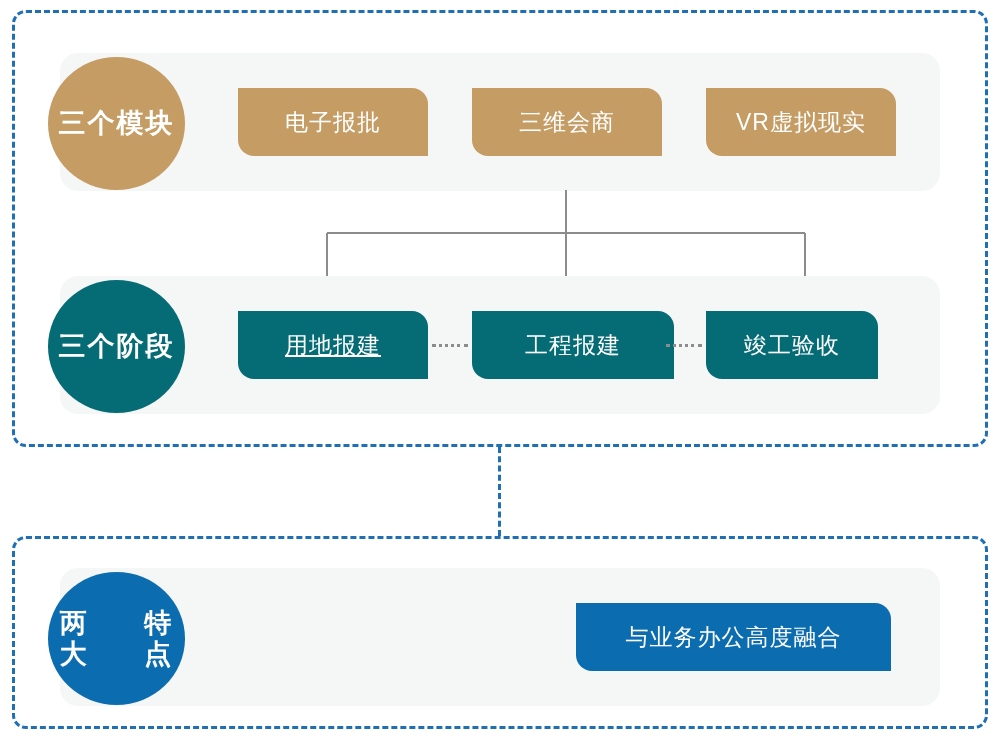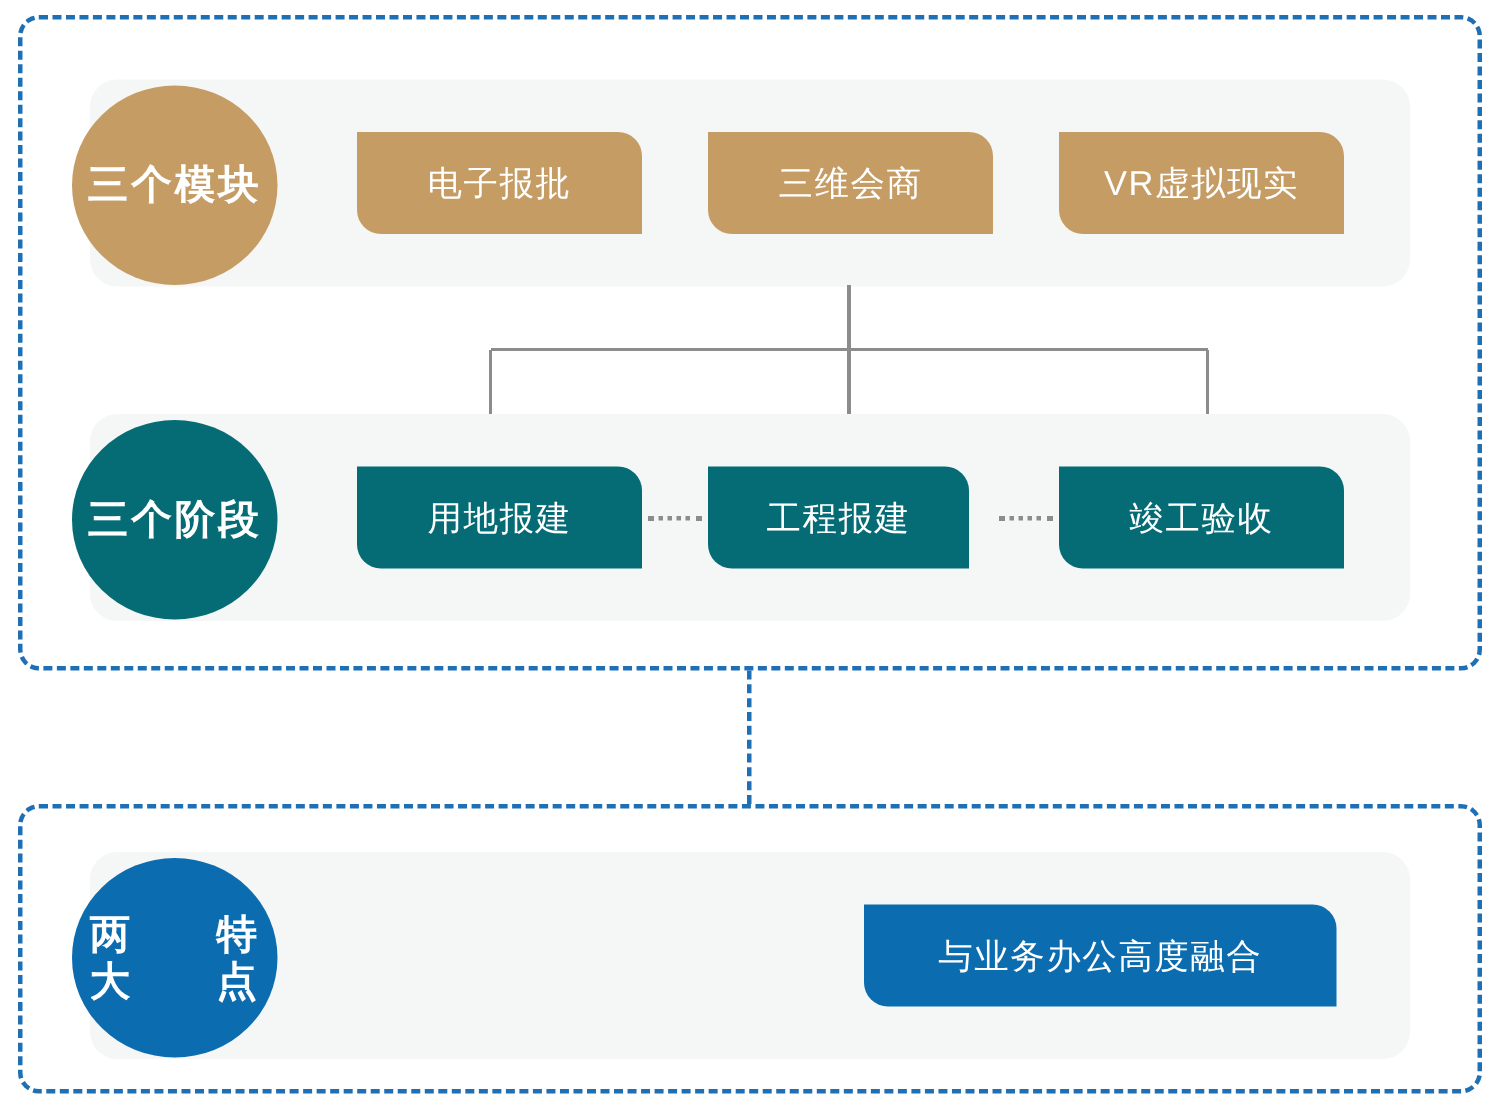--- a/index.html
+++ b/index.html
@@ -90,23 +90,23 @@
   .chip.gold { background: #C59C64; }
   .chip.teal { background: #056C76; }
   .chip.blue { background: #0C6CB0; }
 
   
   #chip-m0 { left: 238px; top: 88px; width: 190px; height: 68px; }
   #chip-m1 { left: 472px; top: 88px; width: 190px; height: 68px; }
   #chip-m2 { left: 706px; top: 88px; width: 190px; height: 68px; }
 
   
-  #chip-s0 { left: 238px; top: 311px; width: 190px; height: 68px; }
-  #chip-s1 { left: 472px; top: 311px; width: 174px; height: 68px; }
-  #chip-s2 { left: 706px; top: 311px; width: 190px; height: 68px; }
+  #chip-s0 { left: 238px; top: 311px; width: 190px; height: 68px; text-decoration: underline; }
+  #chip-s1 { left: 472px; top: 311px; width: 202px; height: 68px; }
+  #chip-s2 { left: 706px; top: 311px; width: 172px; height: 68px; }
 
   
   #chip-f0 { left: 238px; top: 603px; width: 315px; height: 68px; }
   #chip-f1 { left: 576px; top: 603px; width: 315px; height: 68px; }
 
   
   .dot-link {
     position: absolute;
     top: 344px;
     height: 0;

